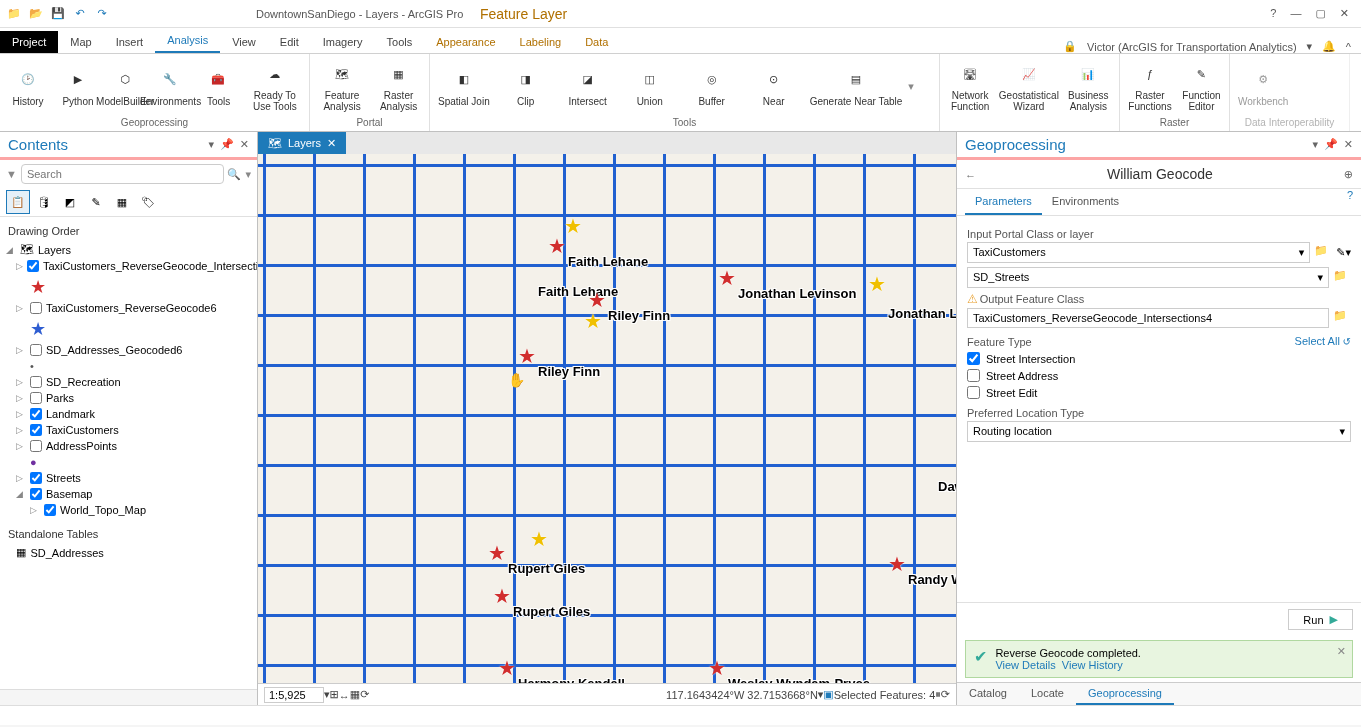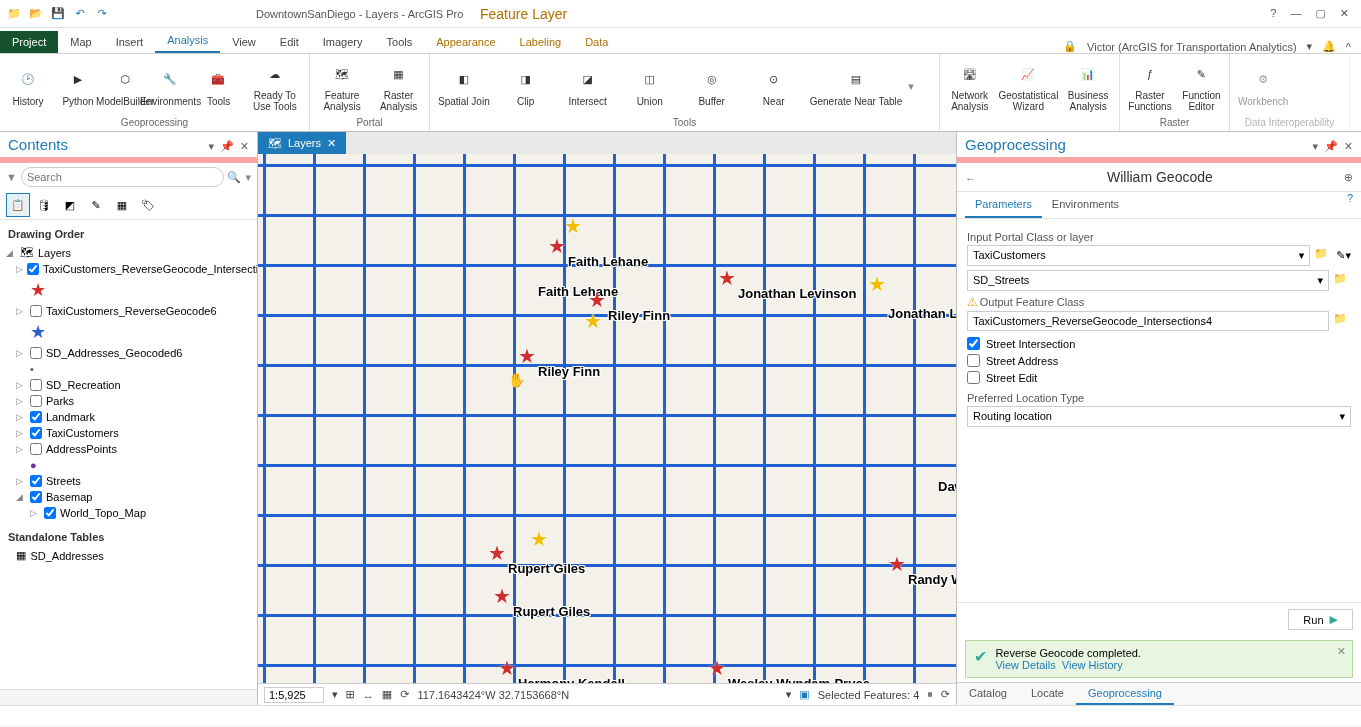--- a/index.html
+++ b/index.html
@@ -5,60 +5,60 @@
 *{box-sizing:border-box;font-family:"Segoe UI",Arial,sans-serif;font-size:11px;margin:0;padding:0}
 body{width:1361px;height:727px;overflow:hidden;background:#f5f5f5}
 .titlebar{height:28px;background:#fff;display:flex;align-items:center;border-bottom:1px solid #e0e0e0}
 .qat{display:flex;gap:6px;padding:0 6px}
 .qat-btn{width:16px;height:16px;display:flex;align-items:center;justify-content:center;color:#1e7ab9}
 .title-text{margin-left:140px;color:#555}
 .title-context{position:absolute;left:480px;color:#777;font-size:14px}
 .syscontrols{margin-left:auto;display:flex;gap:14px;padding:0 12px;color:#555}
 .ribbon-tabs{height:26px;background:#fff;display:flex;align-items:flex-end;border-bottom:1px solid #d0d0d0}
 .rtab{padding:5px 12px;color:#444;cursor:pointer}
-.rtab.project{background:#14532d;color:#fff}
+.rtab.project{background:#000000;color:#fff}
 .rtab.active{color:#1e7ab9;border-bottom:2px solid #1e7ab9}
 .user-area{margin-left:auto;display:flex;align-items:center;gap:10px;padding:0 10px;color:#555}
 .ribbon-body{height:78px;background:#fff;display:flex;border-bottom:1px solid #c0c0c0}
 .rgroup{border-right:1px solid #e0e0e0;display:flex;flex-direction:column;justify-content:space-between;padding:2px 4px}
 .rgroup-row{display:flex;gap:2px;flex:1}
 .rgroup-label{text-align:center;color:#666;font-size:10px;padding:1px 0}
 .rbtn{display:flex;flex-direction:column;align-items:center;justify-content:center;padding:2px 4px;min-width:36px;cursor:pointer;text-align:center;line-height:1.1;color:#333}
 .rbtn .ricon{width:28px;height:28px;margin-bottom:2px;display:flex;align-items:center;justify-content:center}
 .rbtn.small{min-width:48px}
 .rbtn span{font-size:10px}
 .main{display:flex;height:573px}
 .contents-pane{width:258px;background:#fff;border-right:1px solid #c0c0c0;display:flex;flex-direction:column}
-.pane-header{display:flex;align-items:flex-end;padding:4px 8px;border-bottom:6px solid #fca5a5}
+.pane-header{display:flex;align-items:center;padding:4px 8px;border-bottom:3px solid #fca5a5}
 .pane-title{font-size:15px;color:#1e7ab9}
 .pane-ctrls{margin-left:auto;display:flex;gap:6px;color:#666}
 .search-row{display:flex;align-items:center;padding:4px 6px;gap:4px}
-.search-box{flex:1;border:1px solid #ccc;border-radius:10px;padding:3px 5px;color:#888}
+.search-box{flex:1;border:1px solid #ccc;border-radius:4px;padding:3px 5px;color:#888}
 .toc-tabs{display:flex;gap:2px;padding:2px 6px;border-bottom:1px solid #e0e0e0}
 .toc-tab{width:24px;height:24px;display:flex;align-items:center;justify-content:center;border:1px solid transparent}
 .toc-tab.active{border:1px solid #1e7ab9;background:#e5f0f8}
 .toc-body{flex:1;overflow:auto;padding:4px 2px}
-.toc-h{font-weight:bold;padding:4px 6px;color:#333}
+.toc-h{font-weight:normal;padding:4px 6px;color:#333}
 .toc-item{display:flex;align-items:center;padding:2px 4px;gap:4px}
 .toc-item.indent1{padding-left:14px}
 .toc-item.indent2{padding-left:28px}
 .toc-expand{width:10px;color:#888;font-size:9px}
 .toc-chk{width:12px;height:12px}
 .toc-sym{margin-left:28px;padding:2px 0}
 .red-star,.yellow-star{font-size:18px}
 .red-star{color:#d12e2e}
 .blue-star{color:#2e5dd1;font-size:18px}
 .map-pane{flex:1;position:relative;background:#f0ede6;overflow:hidden}
 .map-tabs{height:22px;background:#e8e8e8;display:flex}
 .map-tab{background:#1e7ab9;color:#fff;padding:3px 10px;display:flex;align-items:center;gap:6px;font-size:11px}
 .map-canvas{position:absolute;top:22px;left:0;right:0;bottom:22px;background:#f4f1ea}
 .grid-line{position:absolute;background:#2060d0}
 .feature-star{position:absolute;font-size:20px;text-shadow:0 0 2px #fff}
 .feature-label{position:absolute;font-weight:bold;color:#000;font-size:13px;text-shadow:1px 1px 0 #fff,-1px -1px 0 #fff,1px -1px 0 #fff,-1px 1px 0 #fff;white-space:nowrap}
-.map-status{position:absolute;bottom:0;left:0;right:0;height:22px;background:#fff;border-top:1px solid #ccc;display:flex;align-items:center;gap:8px;padding:0 6px;font-size:10px;color:#444}
+.map-status{position:absolute;bottom:0;left:0;right:0;height:22px;background:#fff;border-top:1px solid #ccc;display:flex;align-items:center;padding:0 6px;font-size:10px;color:#444}
 .scale-input{border:1px solid #ccc;padding:1px 4px;width:60px}
 .gp-pane{width:405px;background:#fff;border-left:1px solid #c0c0c0;display:flex;flex-direction:column}
 .gp-tool-hdr{display:flex;align-items:center;padding:6px 8px;border-bottom:1px solid #e0e0e0}
 .gp-tool-title{flex:1;text-align:center;font-size:14px;color:#333}
 .gp-tabs{display:flex;border-bottom:1px solid #e0e0e0;padding:0 8px}
 .gp-tab{padding:6px 10px;color:#555}
 .gp-tab.active{color:#1e7ab9;border-bottom:2px solid #1e7ab9}
 .gp-body{flex:1;padding:8px 10px;overflow:auto}
 .gp-label{color:#555;font-size:11px;margin:4px 0 2px}
 .gp-field{display:flex;gap:4px;align-items:center;margin-bottom:4px}
@@ -192,21 +192,21 @@
           <span>Generate Near Table</span>
         </div>
       <span style="align-self:center;color:#888">▾</span>
     </div>
     <div class="rgroup-label">Tools</div>
   </div>
   <div class="rgroup" style="width:180px">
     <div class="rgroup-row">
       <div class="rbtn">
           <div class="ricon">🛣</div>
-          <span>Network Analysis</span>
+          <span>Network Function</span>
         </div>
       <div class="rbtn">
           <div class="ricon">📈</div>
           <span>Geostatistical Wizard</span>
         </div>
       <div class="rbtn">
           <div class="ricon">📊</div>
           <span>Business Analysis</span>
         </div>
     </div>
@@ -400,21 +400,21 @@
         <div class="feature-label" style="left: 470px; top: 522px;">Wesley Wyndam-Pryce</div>
         <div style="position: absolute; left: 250px; top: 218px; font-size: 14px;">✋</div>
       </div>
     <div class="map-status">
       <input class="scale-input" value="1:5,925" style="">
       <span>▾</span>
       <span>⊞</span>
       <span>↔</span>
       <span>▦</span>
       <span>⟳</span>
-      <span style="flex:1;text-align:left">117.1643424°W 32.7153668°N</span>
+      <span style="flex:1;text-align:right">117.1643424°W 32.7153668°N</span>
       <span>▾</span>
       <span style="color:#1e7ab9">▣</span>
       <span>Selected Features: 4</span>
       <span>⏸</span>
       <span>⟳</span>
     </div>
   </div>
 
   <div class="gp-pane">
     <div class="pane-header">
@@ -444,20 +444,24 @@
       </div>
       <div class="gp-field">
         <div class="gp-input"><span>SD_Streets</span><span style="float:right">▾</span></div>
         <span class="gp-browse">📁</span>
       </div>
       <div class="gp-label"><span class="warn-icon">⚠</span><span>Output Feature Class</span></div>
       <div class="gp-field">
         <input class="gp-input" value="TaxiCustomers_ReverseGeocode_Intersections4" style="">
         <span class="gp-browse">📁</span>
       </div>
+      <div class="gp-ft-row">
+        <div class="gp-label">Feature Type</div>
+        <span class="gp-selall"><span>Select All</span> ↺</span>
+      </div>
       <div class="gp-check">
           <input type="checkbox" checked="" style="">
           <span>Street Intersection</span>
         </div>
       <div class="gp-check">
           <input type="checkbox" style="">
           <span>Street Address</span>
         </div>
       <div class="gp-check">
           <input type="checkbox" style="">

